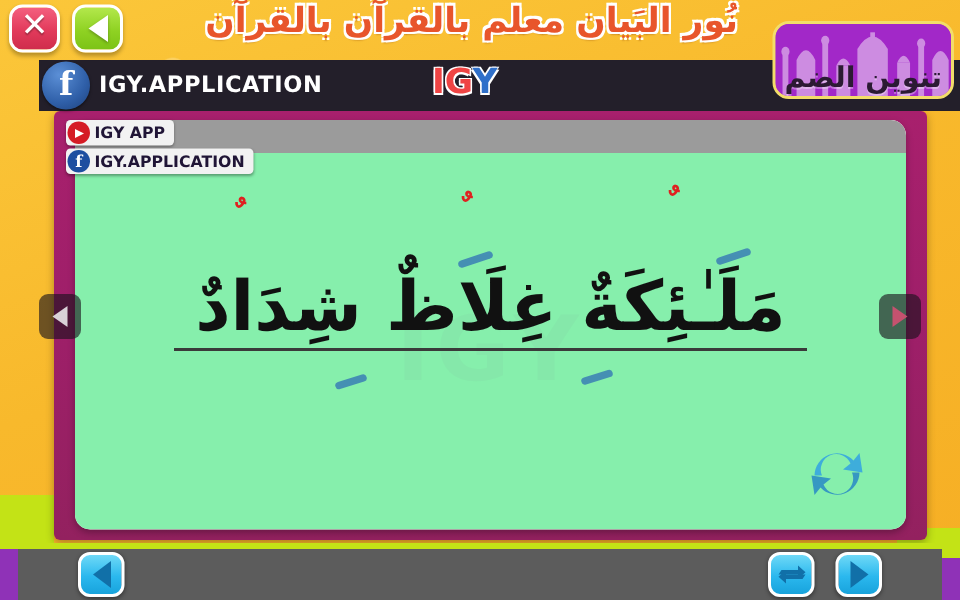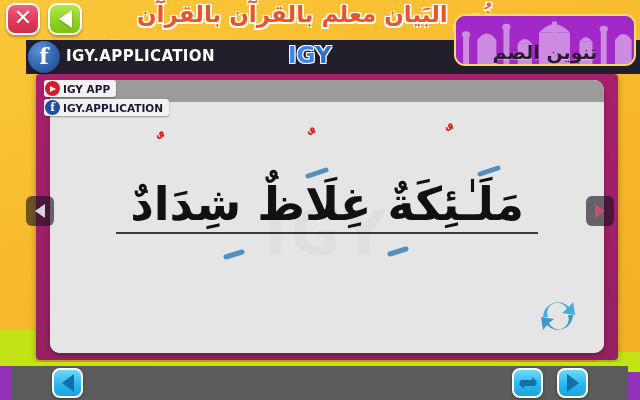--- a/index.html
+++ b/index.html
@@ -76,21 +76,21 @@
   .tri-left {
     width:0;height:0;
     border-top:9px solid transparent; border-bottom:9px solid transparent;
     border-right:13px solid #fff;
     filter:drop-shadow(0 1px 1px rgba(0,0,0,.3));
   }
 
   
   .mosque-badge {
     position:absolute; right:4px; top:14px;
-    width:182px; height:52px; border-radius:11px;
+    width:121px; height:52px; border-radius:11px;
     background:#a328c8;
     border:2px solid #f2dd6a;
     overflow:hidden;
     z-index:7;
   }
   .mosque-sil {
     position:absolute; left:0; top:0; width:100%; height:100%;
     opacity:.85;
   }
   .badge-text {
@@ -116,21 +116,21 @@
   .fb-f { color:#fff; font-size:22px; font-weight:bold; font-family:"DejaVu Serif", serif; line-height:1; transform:translateY(-1px);}
   .subbar-label {
     position:absolute; left:40px; top:7px;
     color:#fff; font-size:15px; font-weight:bold; letter-spacing:.4px;
   }
   .igy-logo {
     position:absolute; left:262px; top:4px;
     font-size:23px; font-weight:bold; letter-spacing:0px;
     line-height:1;
   }
-  .igy-logo .ig { color:#3b82f6; }
+  .igy-logo .ig { color:#ef4444; }
   .igy-logo .y  { color:#2f6fc9; }
   .igy-logo span {
     text-shadow:-1px -1px 0 #fff,1px -1px 0 #fff,-1px 1px 0 #fff,1px 1px 0 #fff;
   }
 
   
   .chip {
     position:absolute; left:8px;
     height:17px; padding:0 6px 0 19px;
     background:#f2f2f2; border-radius:3px;
@@ -176,21 +176,21 @@
     z-index:5;
     box-shadow:0 2px 5px rgba(0,0,0,.28);
   }
   .card-topstrip {
     position:absolute; left:0; top:0; width:100%; height:22px;
     background:#9b9b9b;
     border-radius:10px 10px 0 0;
   }
   .card-body {
     position:absolute; left:0; top:22px; width:100%; height:251px;
-    background:#e5e5e5;
+    background:#86efac;
   }
   .watermark {
     position:absolute; left:50%; top:52%; transform:translate(-50%,-50%);
     font-size:60px; font-weight:bold; color:rgba(120,120,140,.055);
     letter-spacing:4px; user-select:none;
   }
 
   
   .replay-arrows {
     position:absolute; right:22px; bottom:16px;

